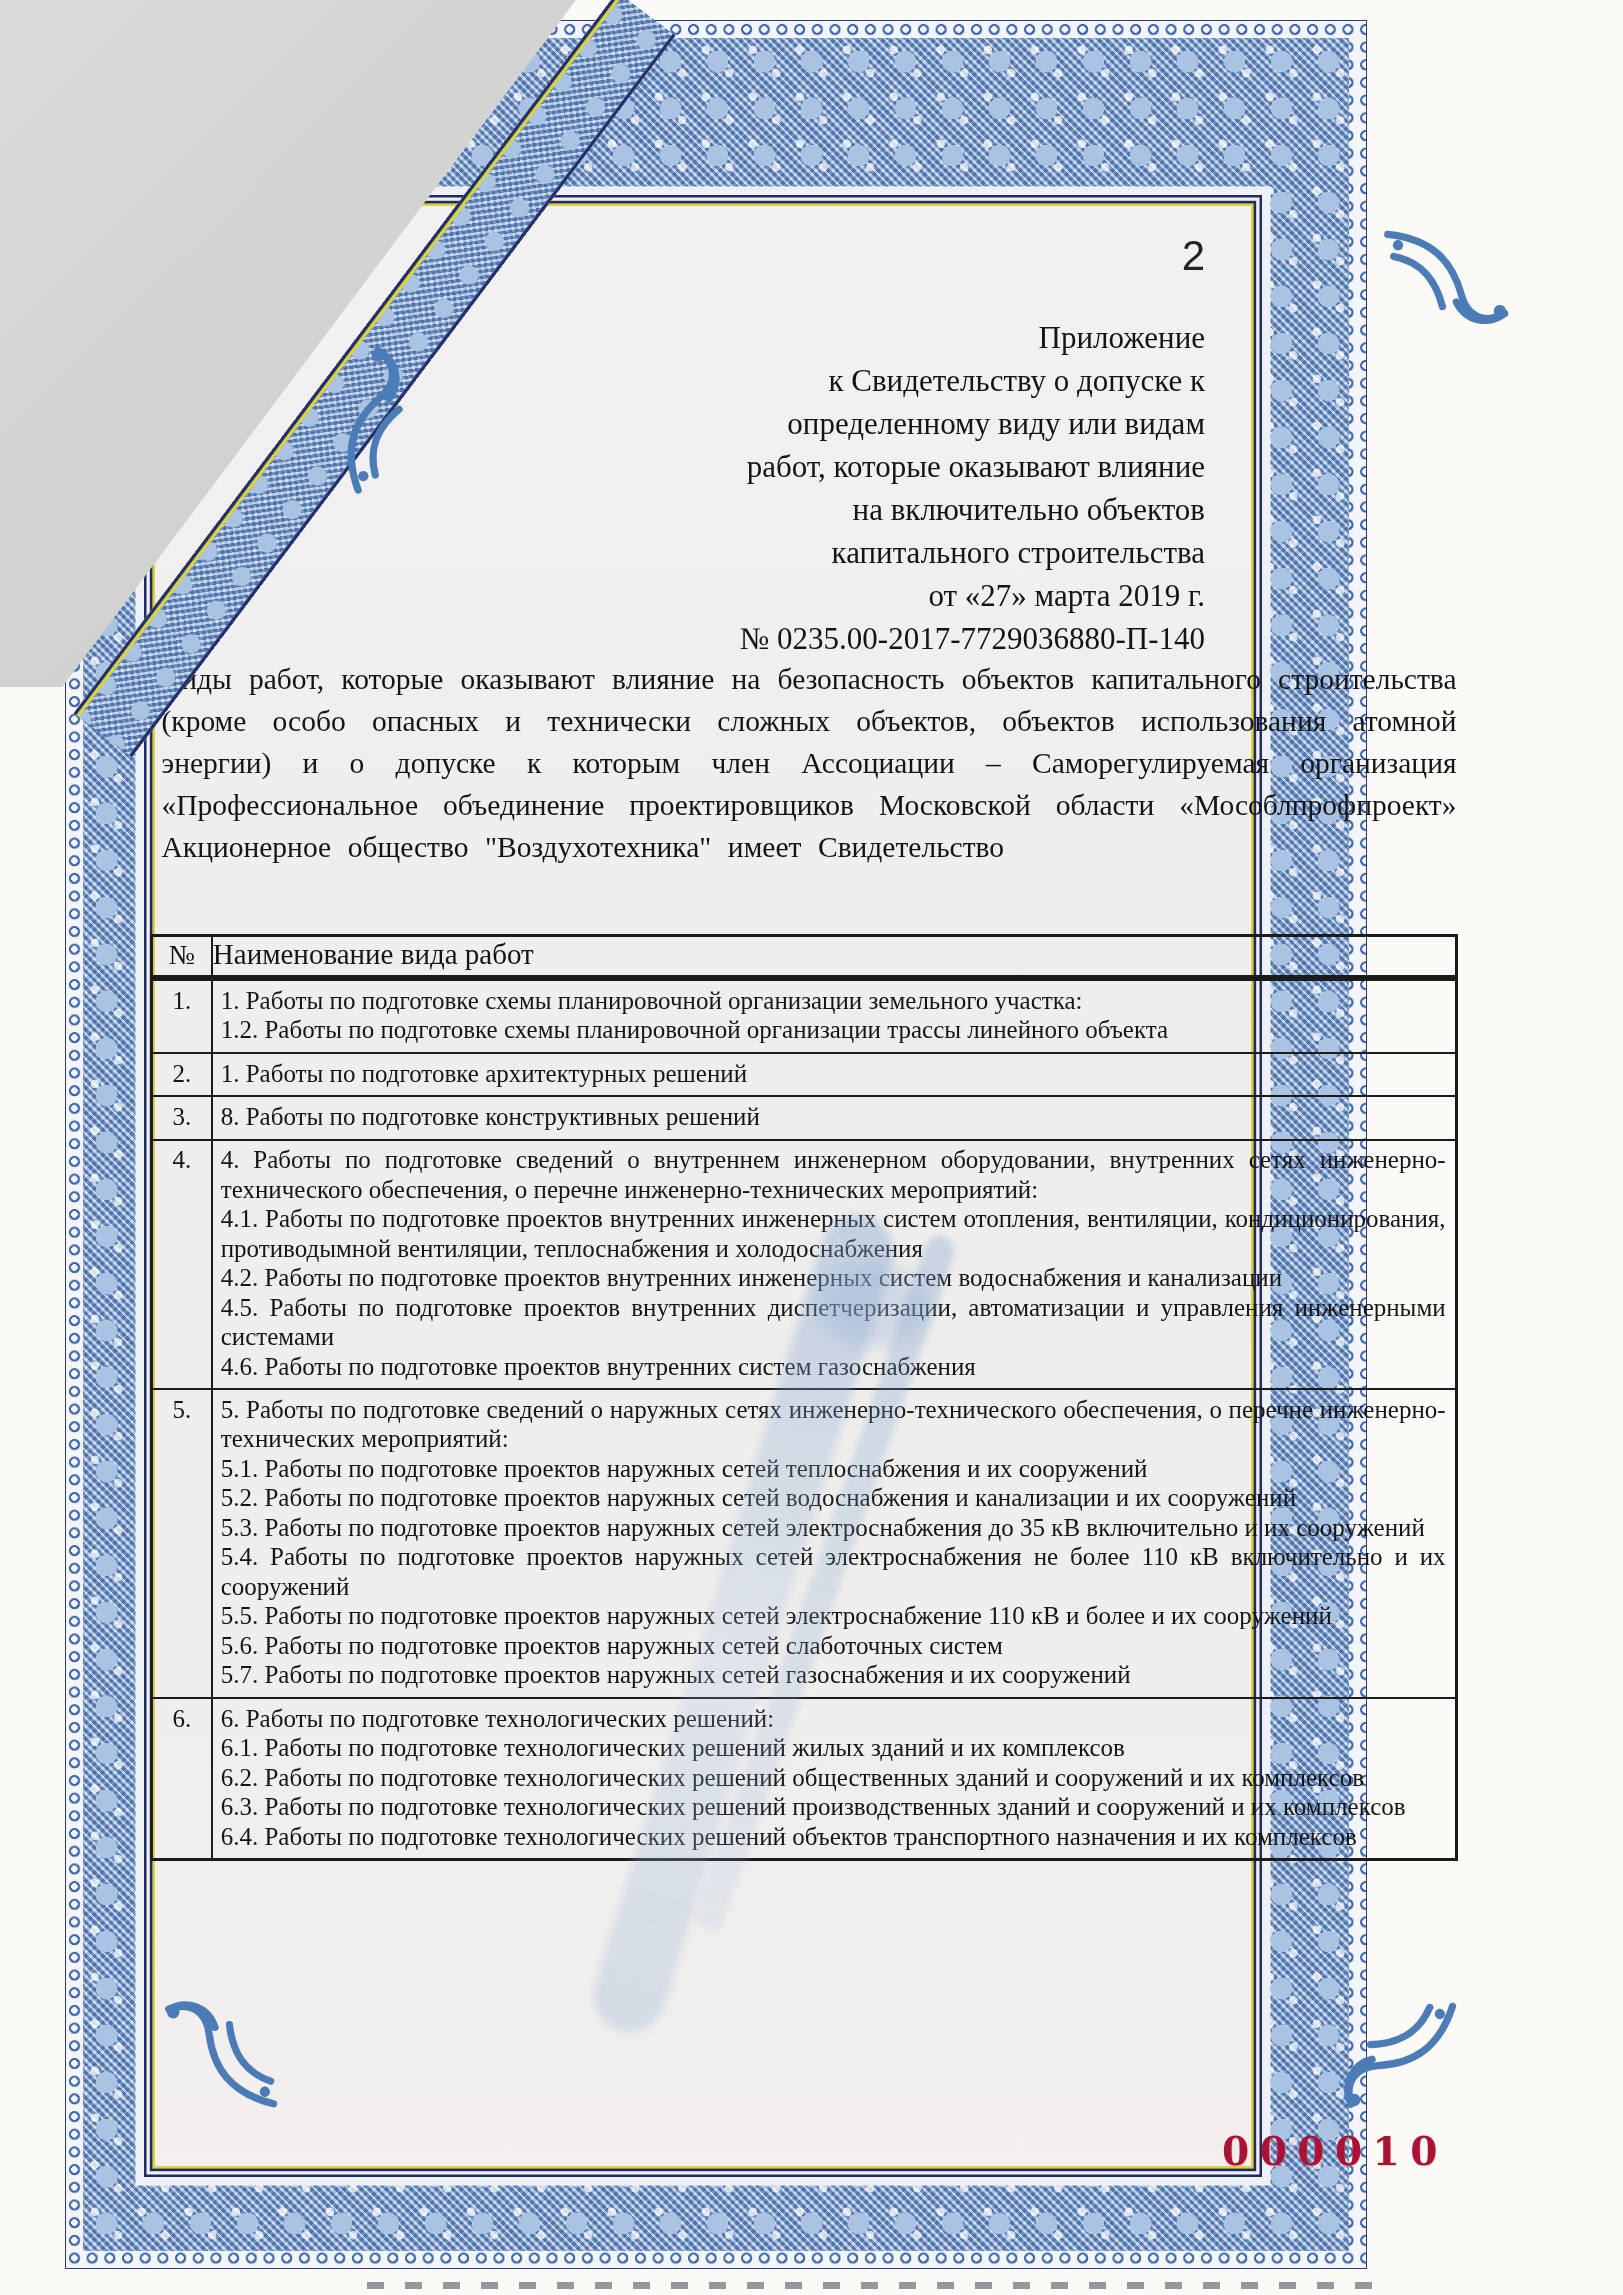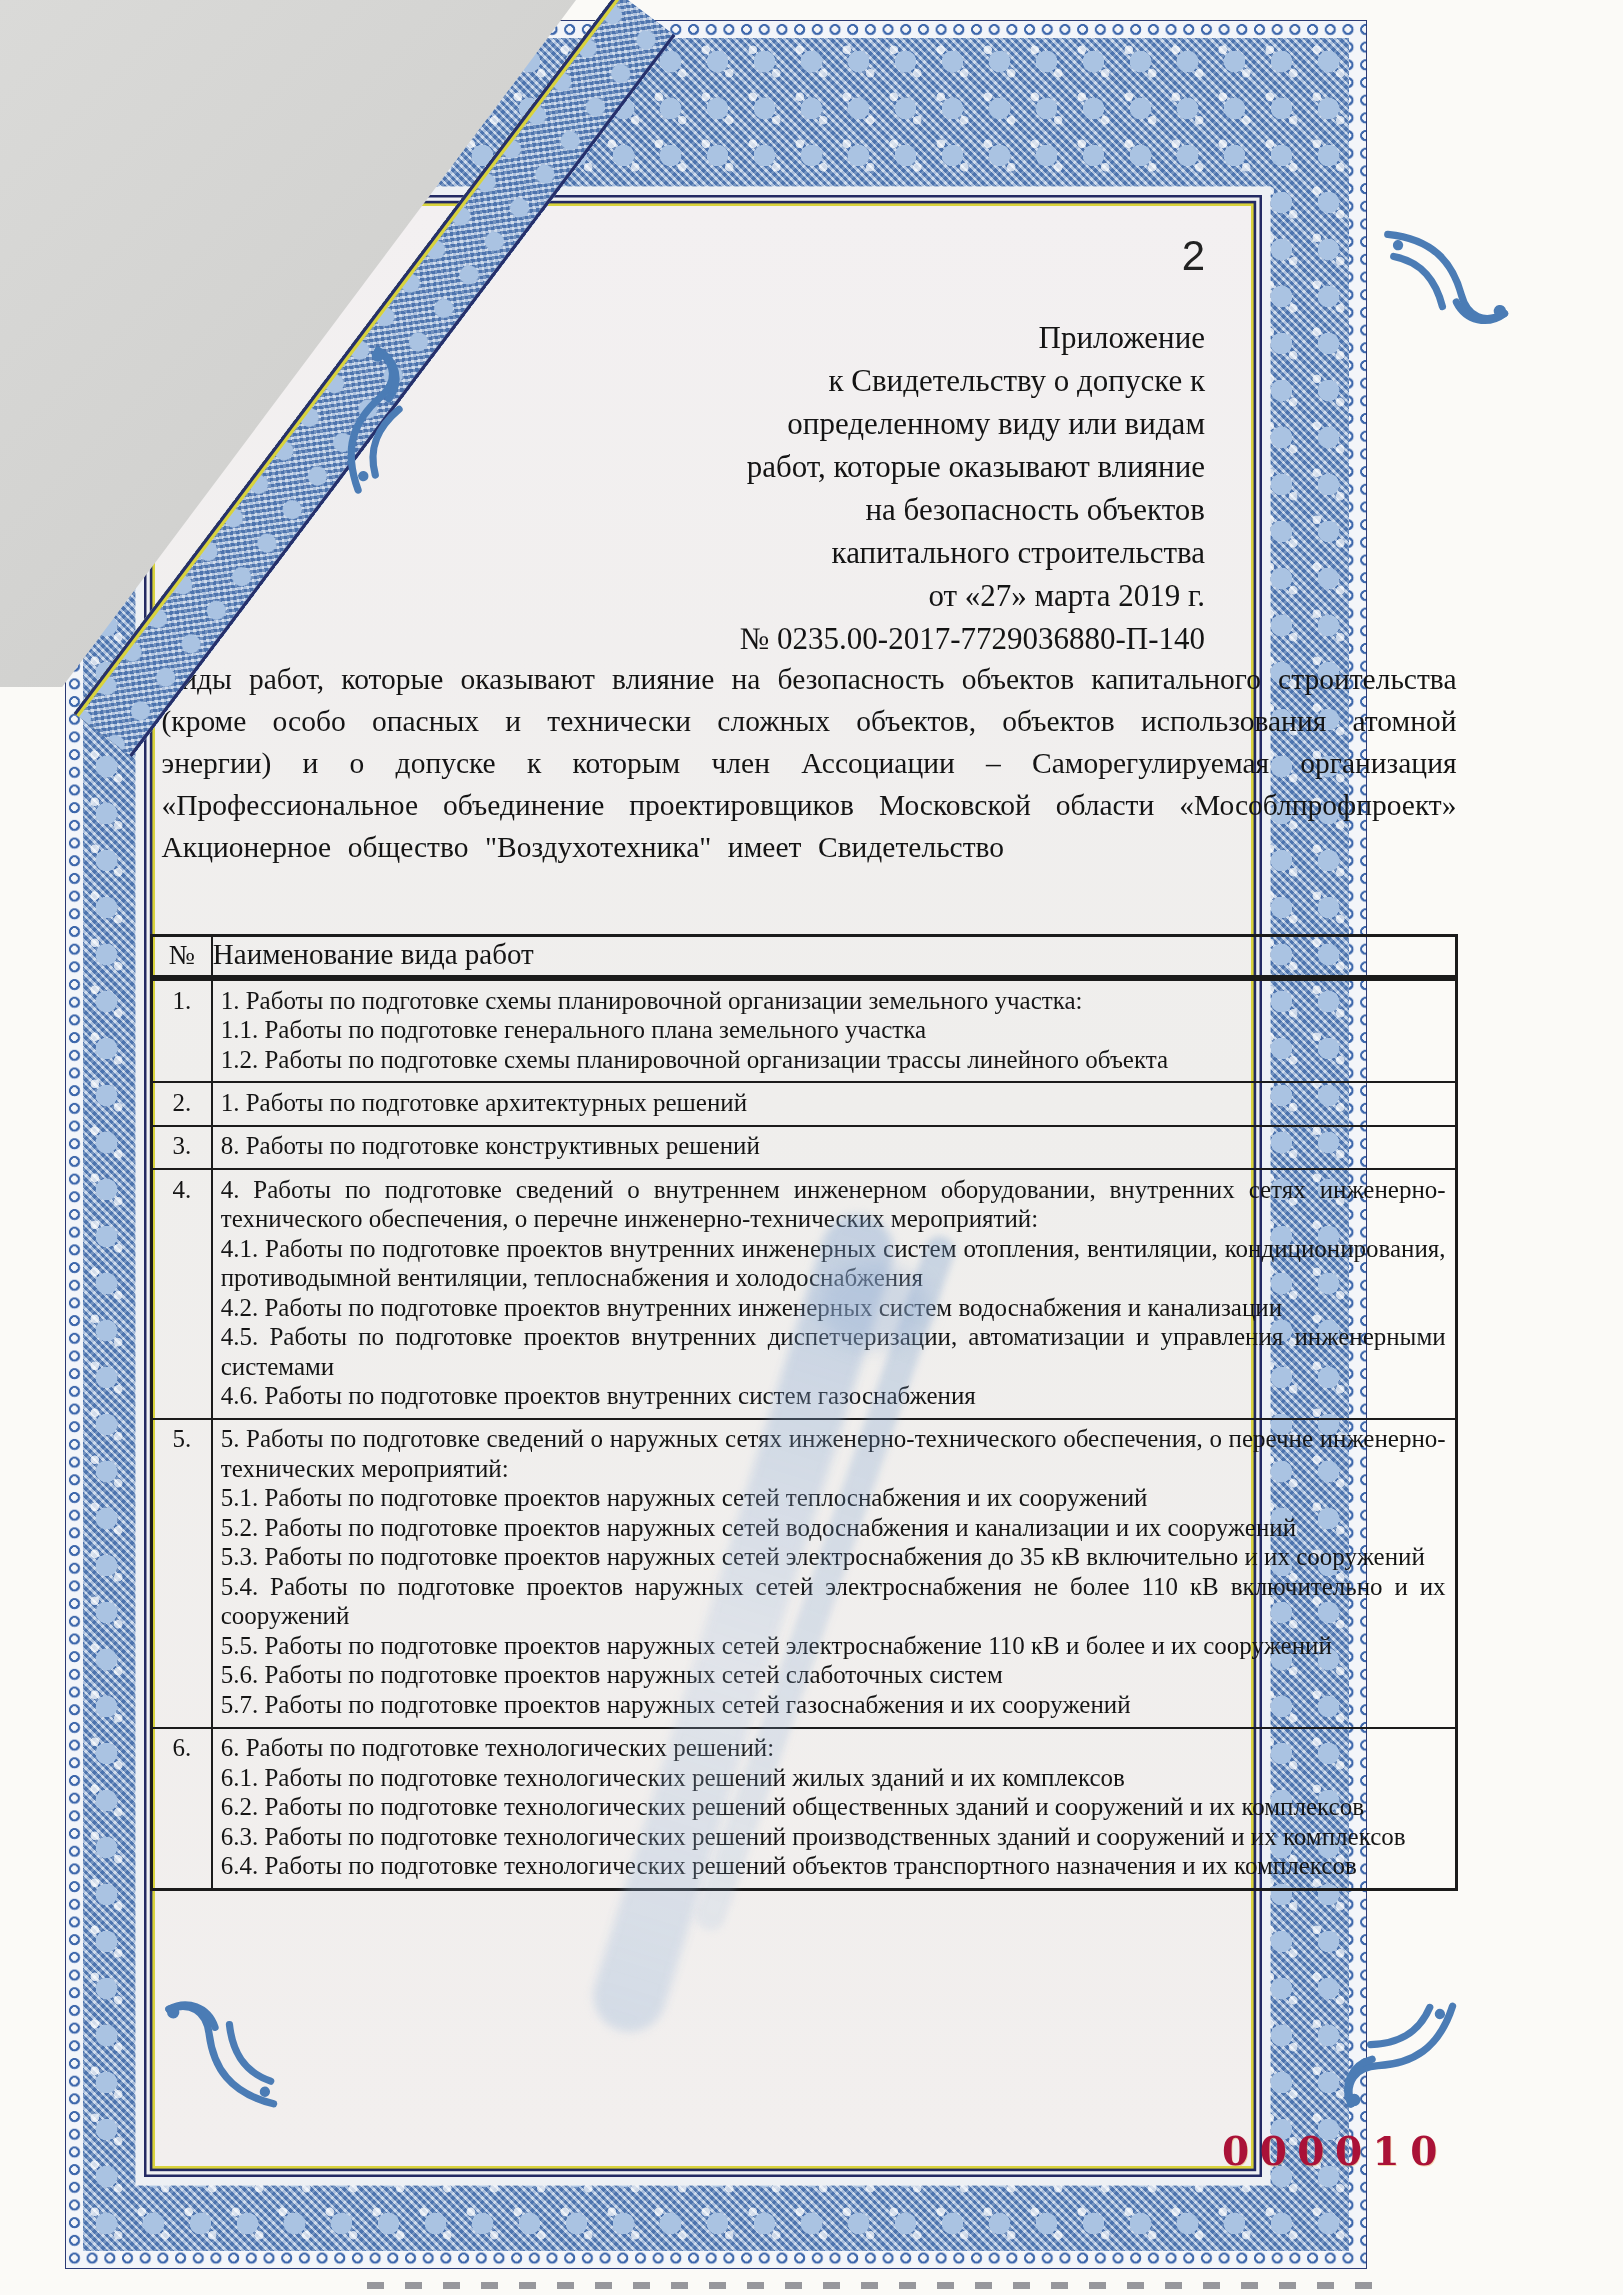--- a/index.html
+++ b/index.html
@@ -131,39 +131,38 @@
   <div class="band">
     <div class="paper">
 
       <div class="page-num">2</div>
 
       <div class="header-block">
         <div>Приложение</div>
         <div>к Свидетельству о допуске к</div>
         <div>определенному виду или видам</div>
         <div>работ, которые оказывают влияние</div>
-        <div>на безопасность объектов</div>
+        <div>на включительно объектов</div>
         <div>капитального строительства</div>
         <div>от «27» марта 2019 г.</div>
         <div>№ 0235.00-2017-7729036880-П-140</div>
       </div>
 
       <div class="intro">Виды работ, которые оказывают влияние на безопасность объектов капитального строительства (кроме особо опасных и технически сложных объектов, объектов использования атомной энергии) и о допуске к которым член Ассоциации – Саморегулируемая организация «Профессиональное объединение проектировщиков Московской области «Мособлпрофпроект» Акционерное общество "Воздухотехника" имеет Свидетельство</div>
 
       <div class="vtable">
         <div class="vt-head">
           <div class="vt-num">№</div>
           <div class="vt-name">Наименование вида работ</div>
         </div>
         <div id="rows">
             <div class="vt-row">
               <div class="vt-num">1.</div>
               <div class="vt-cell">
                 <div class="vt-line">1. Работы по подготовке схемы планировочной организации земельного участка:</div>
-                <div class="vt-line">1.1. Работы по подготовке генерального плана земельного участка</div>
                 <div class="vt-line">1.2. Работы по подготовке схемы планировочной организации трассы линейного объекта</div>
               </div>
             </div>
             <div class="vt-row">
               <div class="vt-num">2.</div>
               <div class="vt-cell">
                 <div class="vt-line">1. Работы по подготовке архитектурных решений</div>
               </div>
             </div>
             <div class="vt-row">

